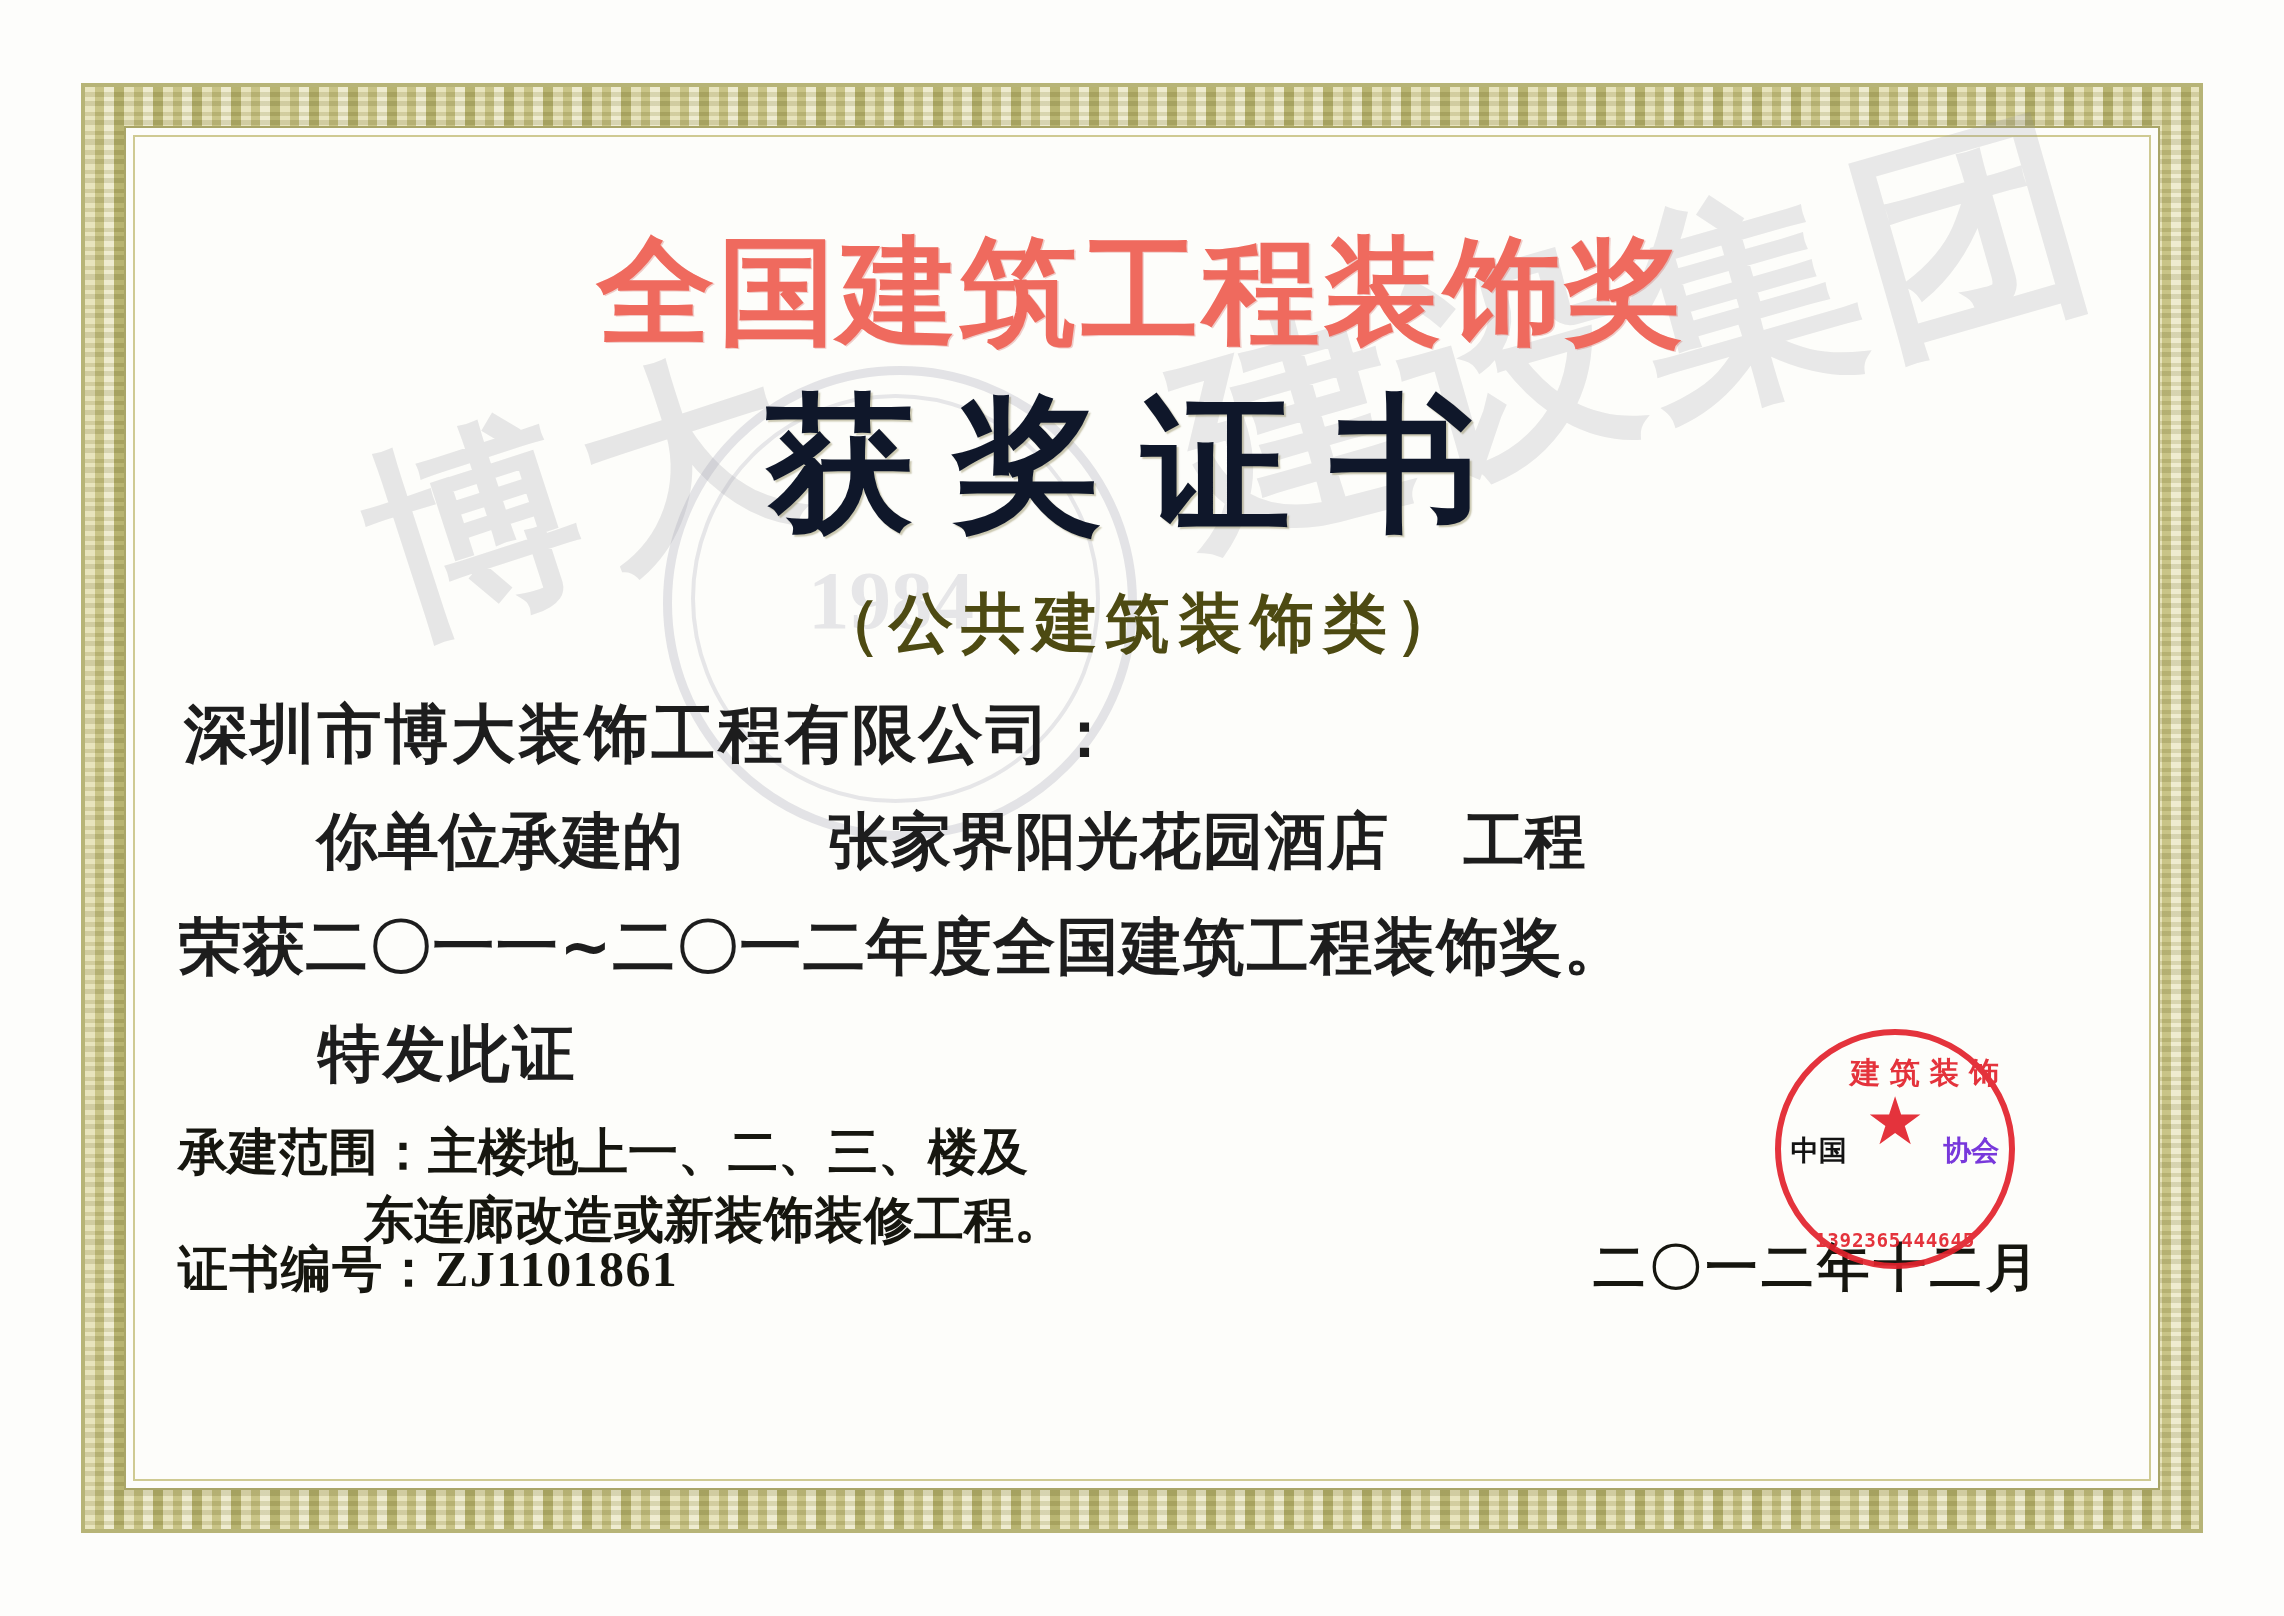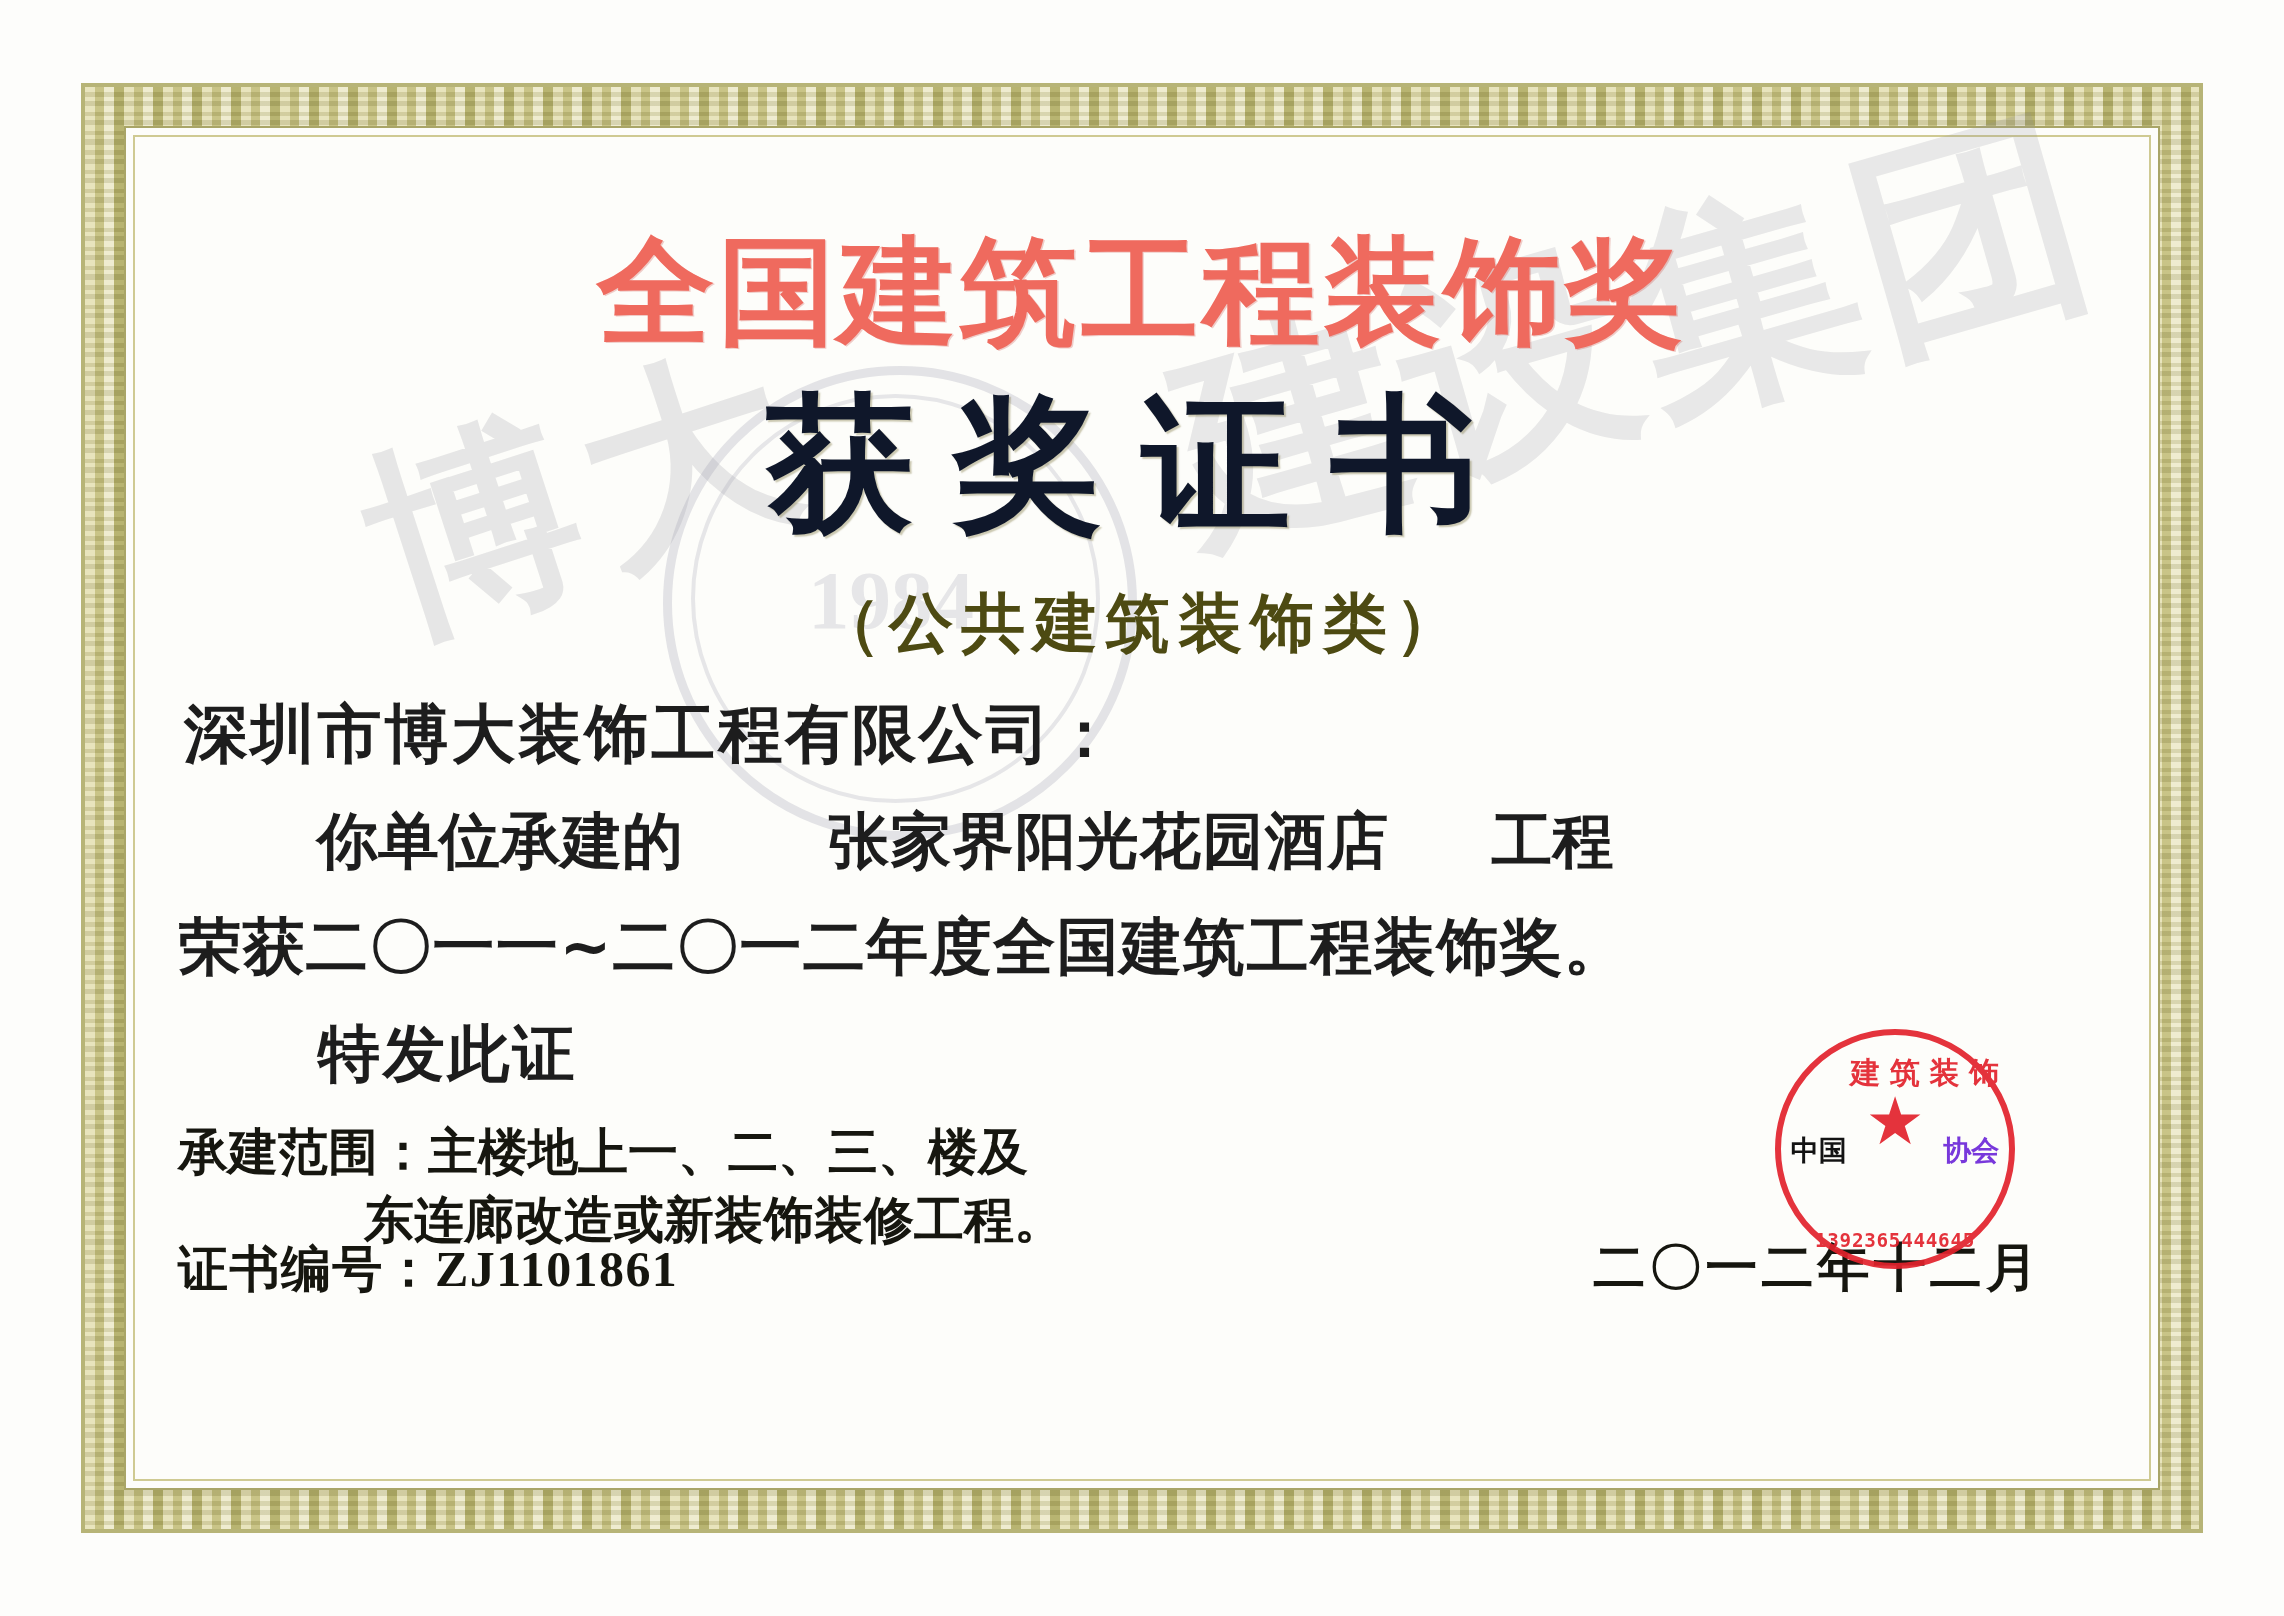--- a/index.html
+++ b/index.html
@@ -198,21 +198,21 @@
     top: 663px;
     font-size: 61px;
     font-weight: bold;
     color: #1d1d1d;
     font-family: "DejaVu Sans", sans-serif;
     display: flex;
     align-items: baseline;
   }
   .body-line-1 .seg-pre { margin-left: 138px; }
   .body-line-1 .seg-project { margin-left: 145px; letter-spacing: 1.4px; }
-  .body-line-1 .seg-post { margin-left: 102px; }
+  .body-line-1 .seg-post { margin-left: 74px; }
 
   .body-line-2 {
     position: absolute;
     left: 41px;
     right: 28px;
     top: 767px;
     font-size: 62px;
     font-weight: bold;
     color: #1d1d1d;
     letter-spacing: 1.4px;

